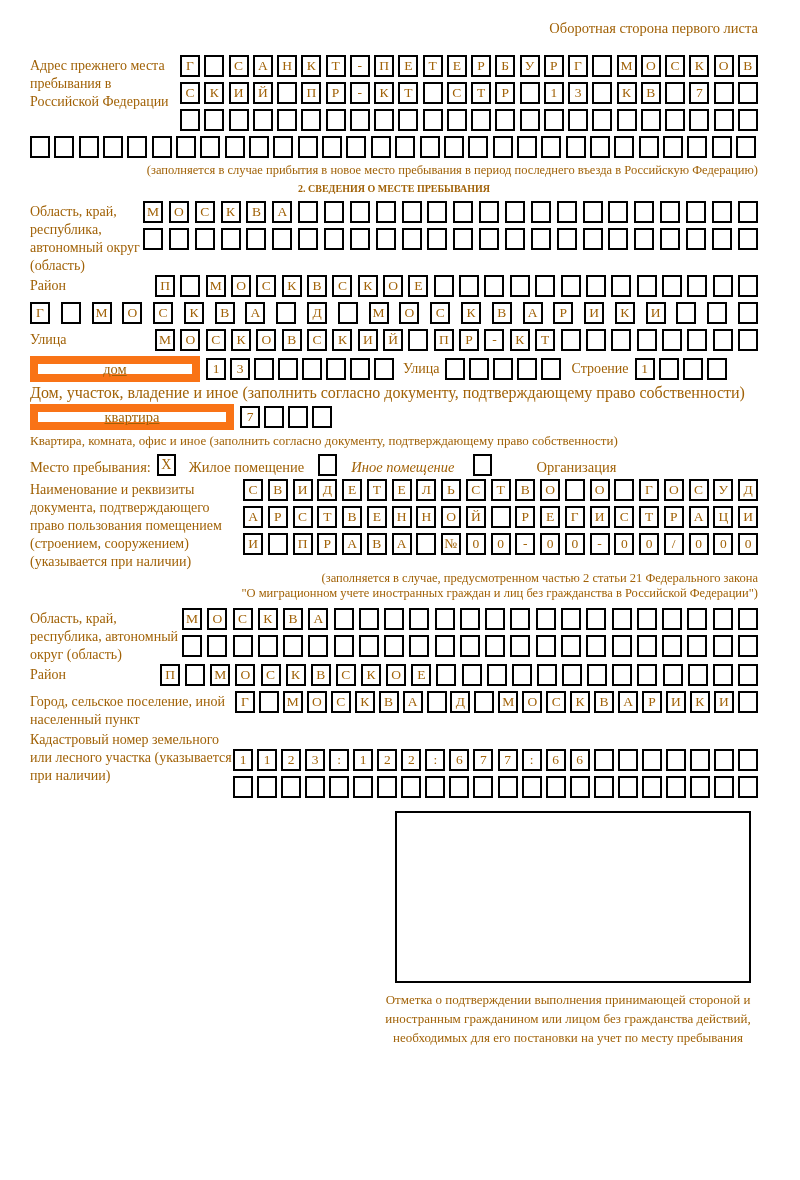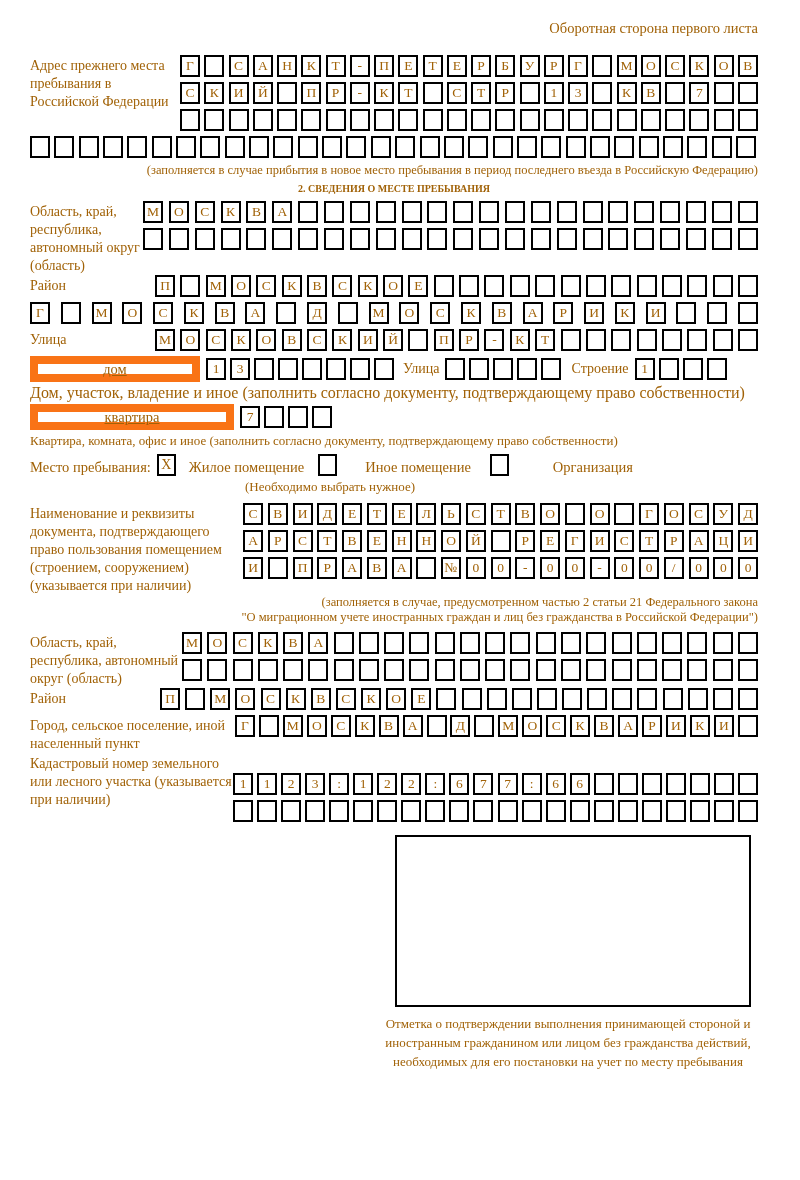--- a/index.html
+++ b/index.html
@@ -361,25 +361,24 @@
         <span class="cell"></span>
       </div>
   </div>
   <div class="caption" style="margin-bottom:6px; font-size:13px;">Квартира, комната, офис и иное (заполнить согласно документу, подтверждающему право собственности)</div>
 
   <div class="chkline">
     <span>Место пребывания:</span>
     <span class="chk" style="margin-left:6px;">X</span>
     <span style="margin-left:13px;">Жилое помещение</span>
     <span class="chk" style="margin-left:14px;"></span>
-    <span style="margin-left:28px;">Иное помещение</span>
+    <span style="margin-left:14px;font-style:italic;">Иное помещение</span>
     <span class="chk" style="margin-left:19px;"></span>
     <span style="margin-left:44px;">Организация</span>
   </div>
-  <div class="chknote">(Необходимо выбрать нужное)</div>
 
   <div class="fline">
     <div class="flabel" style="width:213px;">Наименование и реквизиты документа, подтверждающего право пользования помещением (строением, сооружением) (указывается при наличии)</div>
     <div class="frows">
       <div class="cells">
           <span class="cell">С</span>
           <span class="cell">В</span>
           <span class="cell">И</span>
           <span class="cell">Д</span>
           <span class="cell">Е</span>

